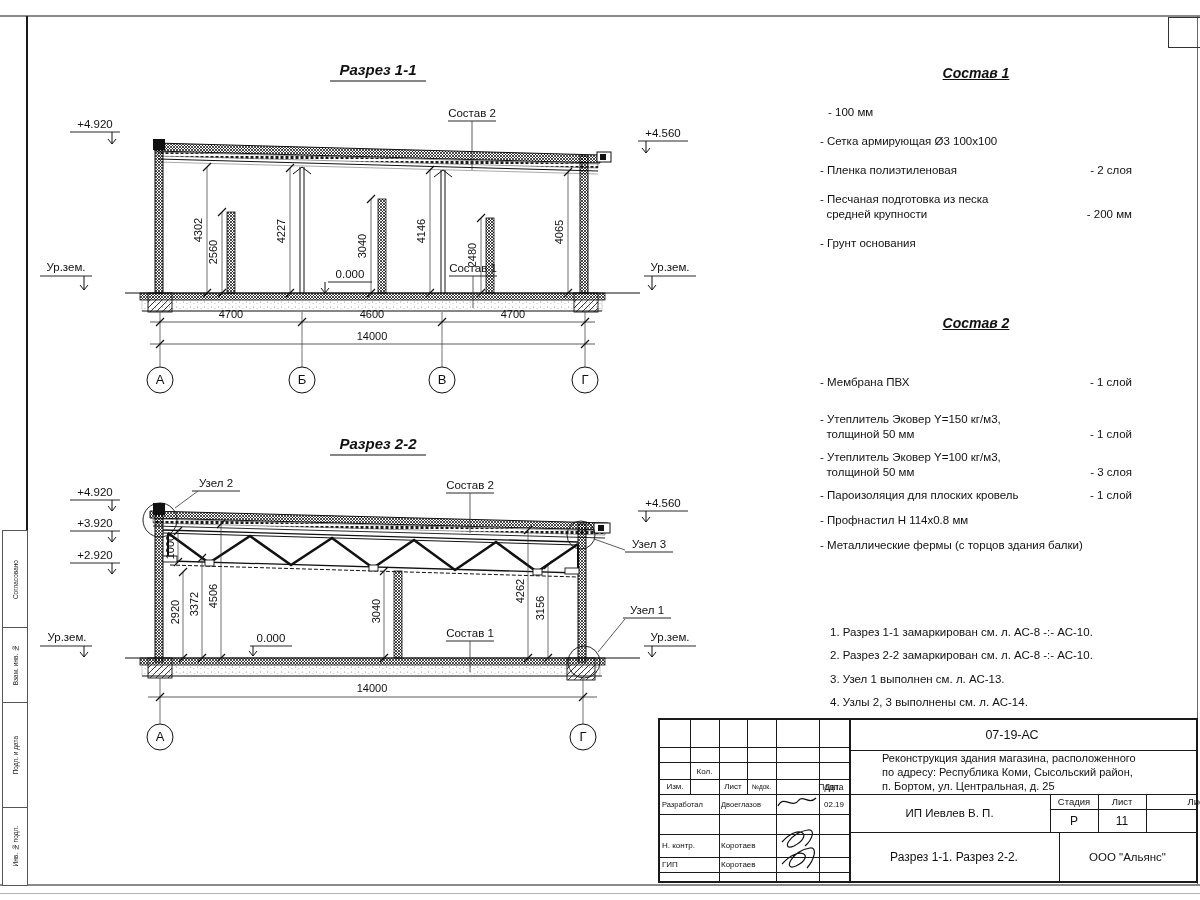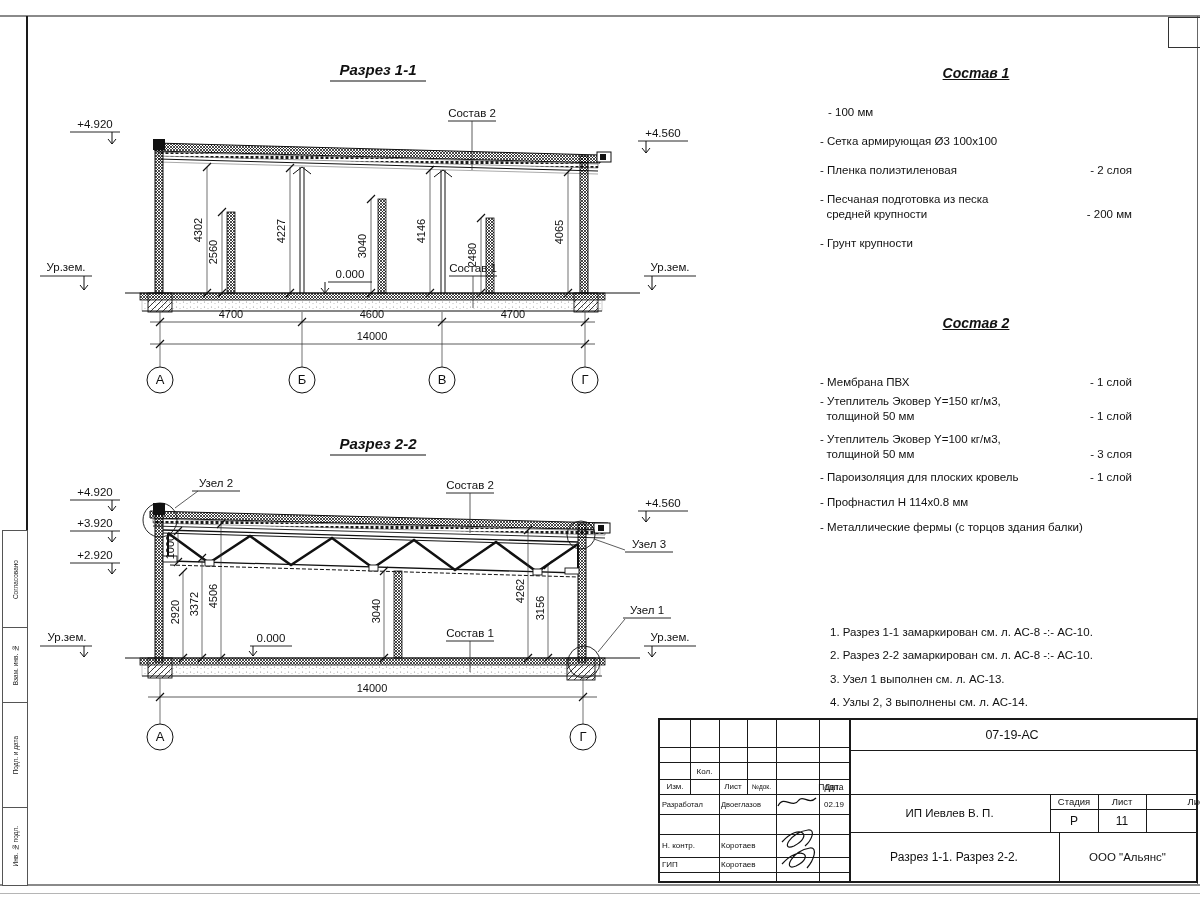--- a/index.html
+++ b/index.html
@@ -270,29 +270,29 @@
     <div class="s-item" style="margin-bottom:14px;">
       <span class="s-name">- Пленка полиэтиленовая</span>
       <span class="s-val">-  2 слоя</span>
     </div>
     <div class="s-item" style="margin-bottom:14px;">
       <span class="s-name">- Песчаная подготовка из песка
   средней крупности</span>
       <span class="s-val">- 200 мм</span>
     </div>
     <div class="s-item">
-      <span class="s-name">- Грунт крупности</span>
+      <span class="s-name">- Грунт основания</span>
       <span class="s-val"></span>
     </div>
   </div>
 
   <div class="txtblock" style="left:820px;top:316px;width:312px;">
     <div class="s-title">Состав 2</div>
     <div style="height:44px;"></div>
-    <div class="s-item" style="margin-bottom:4px;">
+    <div class="s-item" style="margin-bottom:22px;">
       <span class="s-name">- Мембрана ПВХ</span>
       <span class="s-val">- 1 слой</span>
     </div>
     <div class="s-item" style="margin-bottom:8px;">
       <span class="s-name">- Утеплитель Эковер Y=150 кг/м3,
   толщиной 50 мм</span>
       <span class="s-val">- 1 слой</span>
     </div>
     <div class="s-item" style="margin-bottom:8px;">
       <span class="s-name">- Утеплитель Эковер Y=100 кг/м3,
@@ -356,20 +356,23 @@
 
     <div class="cell lft" style="left:2px;top:74px;width:57px;height:20px;font-size:7.5px;">Разработал</div>
     <div class="cell lft" style="left:61px;top:74px;width:55px;height:20px;font-size:7.5px;">Двоеглазов</div>
     <div class="cell" style="left:159px;top:74px;width:30px;height:20px;font-size:8px;">02.19</div>
     <div class="cell lft" style="left:2px;top:114px;width:57px;height:23px;font-size:8px;">Н. контр.</div>
     <div class="cell lft" style="left:61px;top:114px;width:55px;height:23px;font-size:8px;">Коротаев</div>
     <div class="cell lft" style="left:2px;top:137px;width:57px;height:15px;font-size:8px;">ГИП</div>
     <div class="cell lft" style="left:61px;top:137px;width:55px;height:15px;font-size:8px;">Коротаев</div>
 
     <div class="cell" style="left:189px;top:0;width:326px;height:30px;font-size:12.5px;">07-19-АС</div>
+    <div class="cell lft" style="left:222px;top:31px;width:314px;height:43px;font-size:11px;line-height:14px;white-space:pre-line;align-items:flex-start;">Реконструкция здания магазина, расположенного
+по адресу: Республика Коми, Сысольский район,
+п. Бортом, ул. Центральная, д. 25</div>
     <div class="cell" style="left:189px;top:74px;width:201px;height:38px;font-size:11.5px;">ИП Иевлев В. П.</div>
     <div class="cell" style="left:390px;top:74px;width:48px;height:15px;font-size:9.5px;">Стадия</div>
     <div class="cell" style="left:438px;top:74px;width:48px;height:15px;font-size:9.5px;">Лист</div>
     <div class="cell" style="left:486px;top:74px;width:50px;height:15px;font-size:9.5px;padding-left:32px;">Листов</div>
     <div class="cell" style="left:390px;top:89px;width:48px;height:23px;font-size:12px;">Р</div>
     <div class="cell" style="left:438px;top:89px;width:48px;height:23px;font-size:12px;">11</div>
     <div class="cell" style="left:486px;top:89px;width:50px;height:23px;font-size:12px;"></div>
     <div class="cell" style="left:189px;top:112px;width:210px;height:50px;font-size:12px;">Разрез 1-1. Разрез 2-2.</div>
     <div class="cell" style="left:399px;top:112px;width:137px;height:49px;font-size:11.5px;">ООО "Альянс"</div>
   </div>

